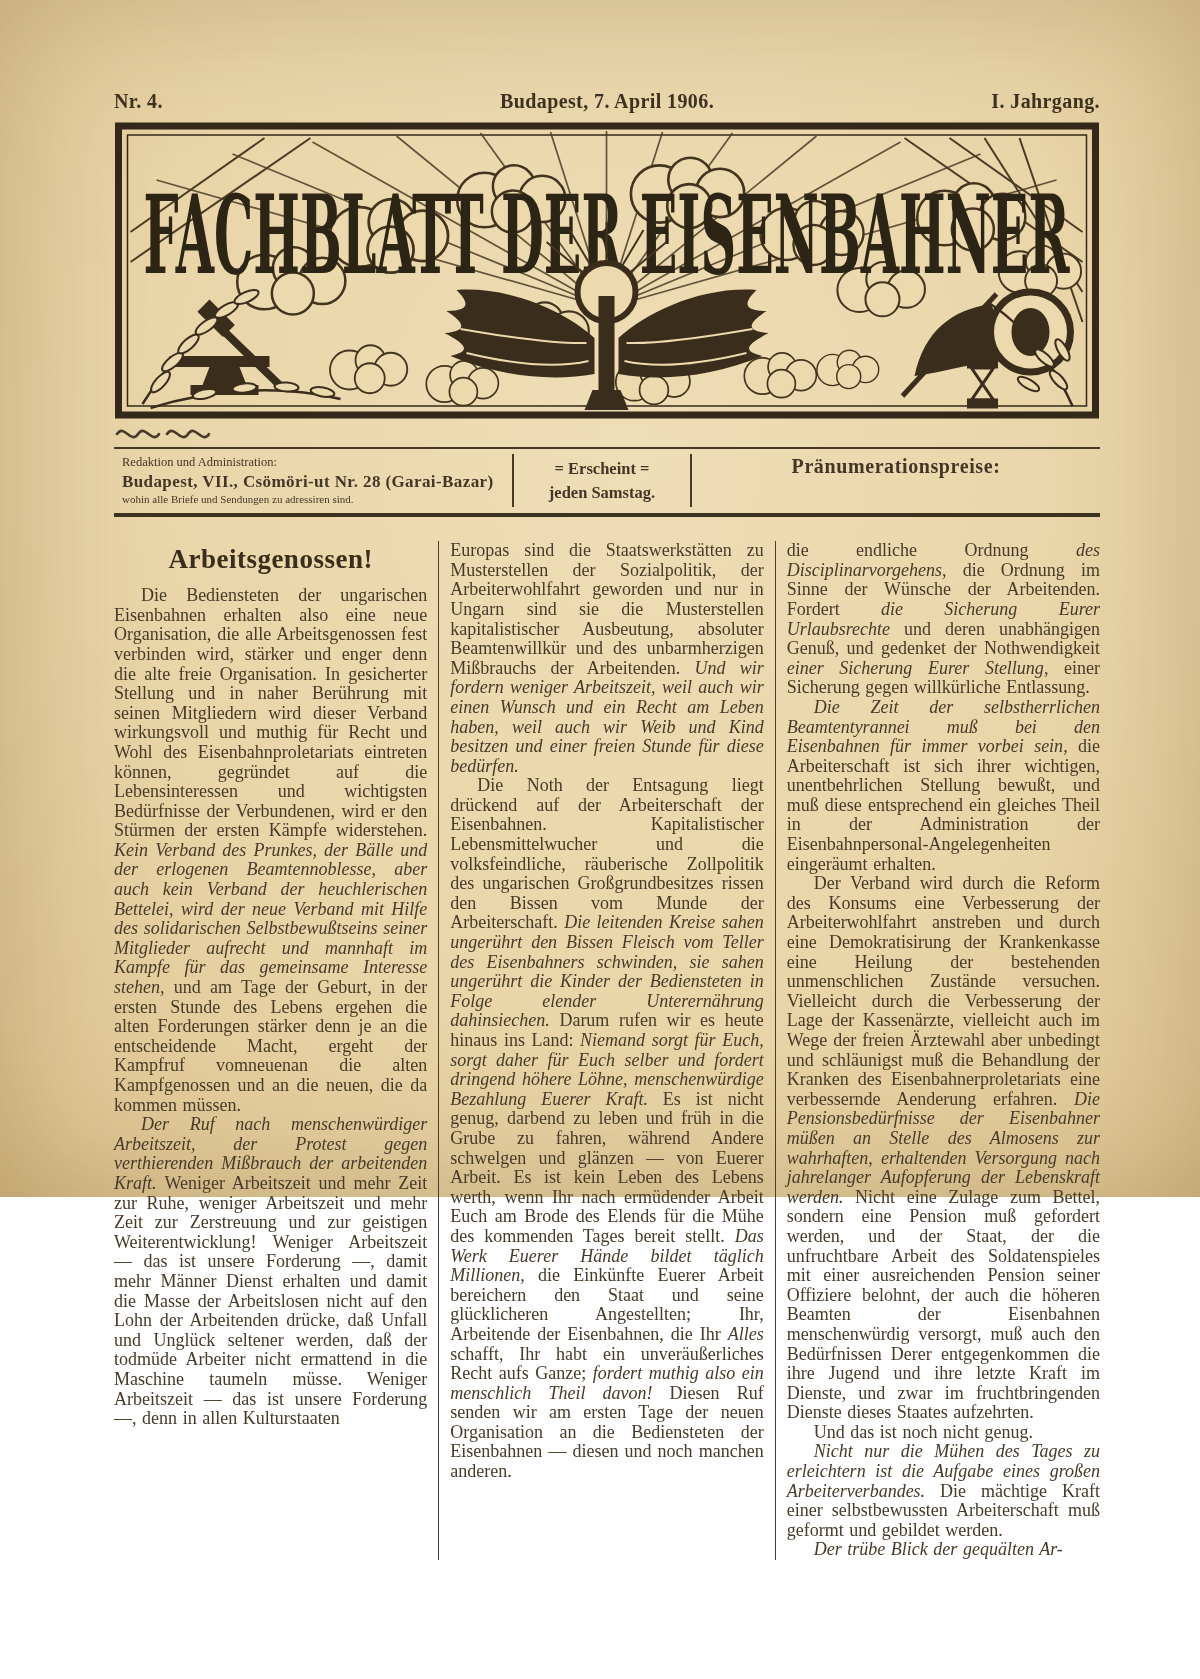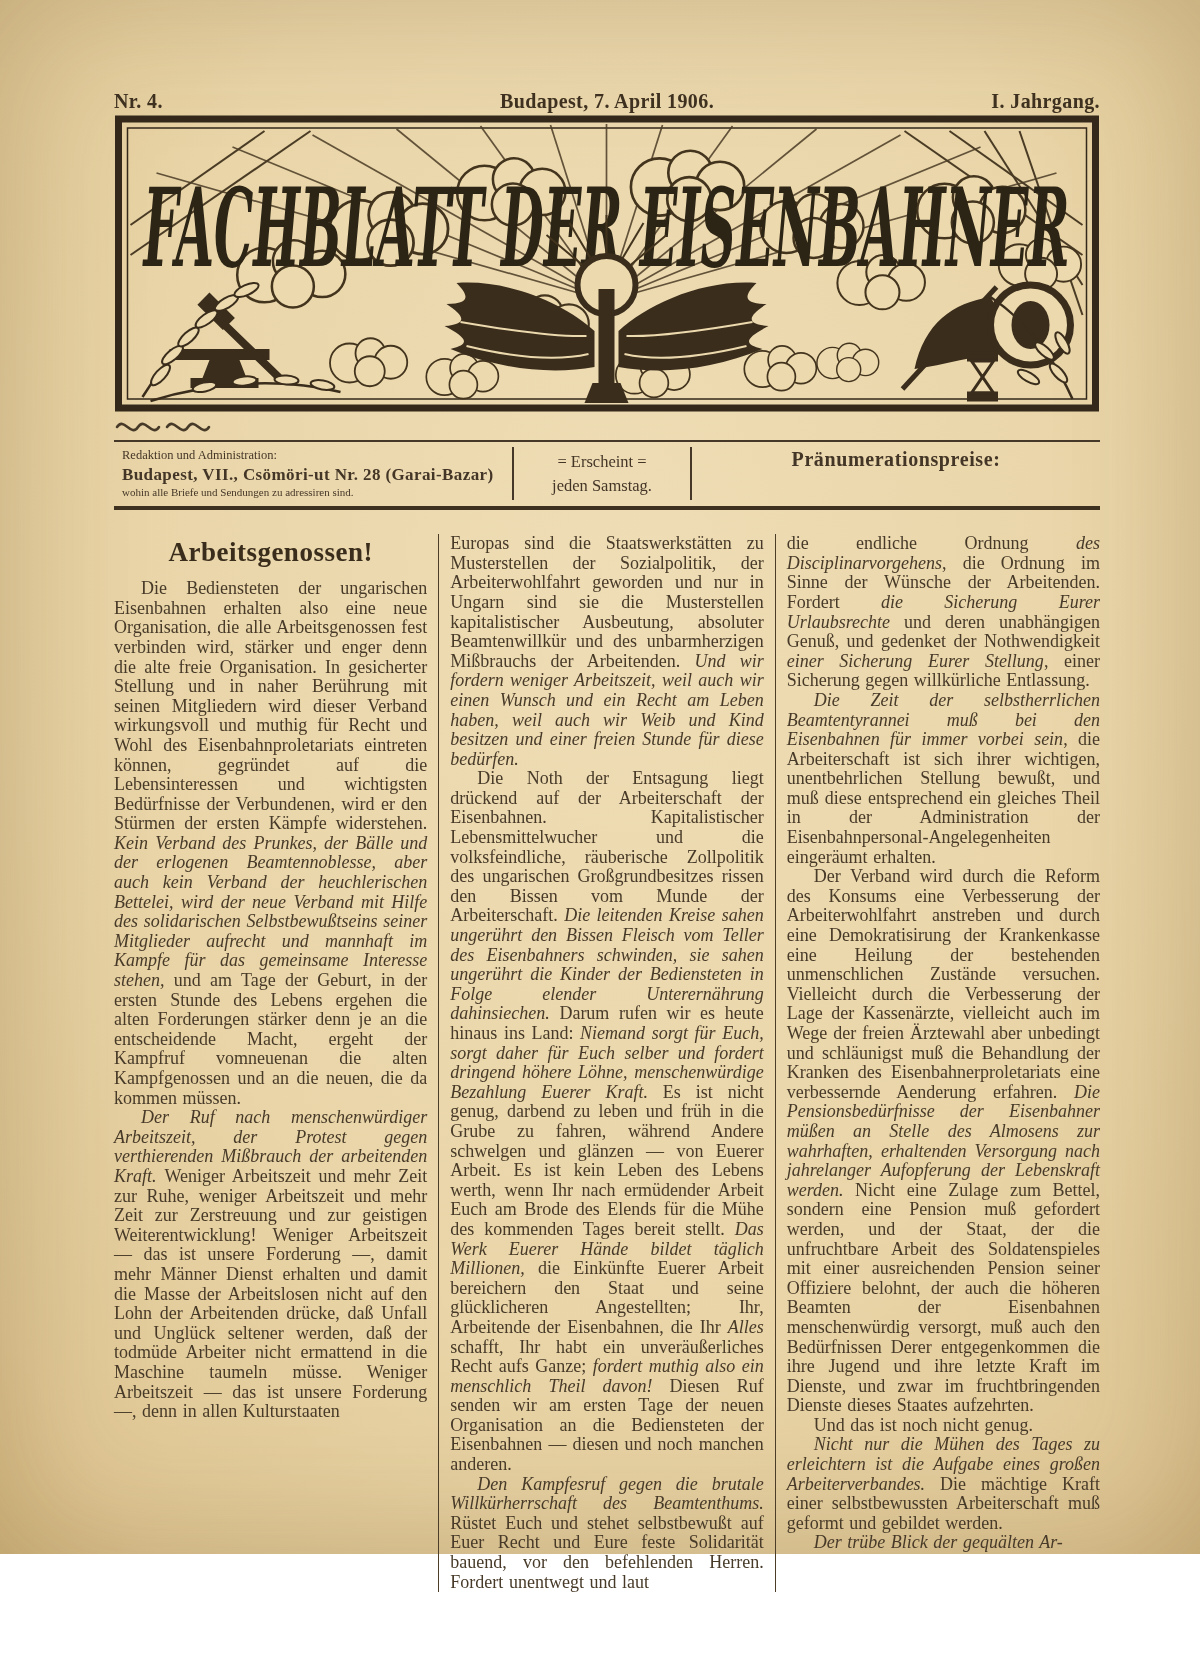--- a/index.html
+++ b/index.html
@@ -2,56 +2,56 @@
 <html><head>
 <meta charset="utf-8">
 <style>
   html,body{margin:0;padding:0;}
   body{
     width:1200px;height:1679px;overflow:hidden;
     background:#d9c globally;
     font-family:"Liberation Serif",serif;
   }
   .page{
-    position:relative;width:1200px;height:1554px;
+    position:relative;width:1200px;height:1197px;
     background:radial-gradient(ellipse at 52% 38%, #efddb6 0%, #e9d5a8 55%, #e0c795 88%, #d8bd86 100%);
     box-shadow:inset 0 0 140px rgba(115,85,38,.28);
     color:#443627;
   }
   .content{margin:0 100px 0 114px;width:986px;}
   
   .topline{
     display:grid;grid-template-columns:1fr auto 1fr;align-items:baseline;
     padding-top:90px;font-size:20px;font-weight:bold;letter-spacing:.4px;color:#3e3120;
   }
   .topline .left{justify-self:start;}
   .topline .mid{justify-self:center;}
   .topline .right{justify-self:end;}
   
-  .mastwrap{margin-top:2px;font-style:italic;}
+  .mastwrap{margin-top:9px;}
   svg.mast{display:block;width:986px;height:297px;}
   
   .organ{
     display:grid;grid-template-columns:auto 1fr auto;align-items:center;
     margin:7px 0 5px;
   }
   .organ .title{
     justify-self:center;font-size:19px;font-weight:bold;letter-spacing:1.2px;color:#3c2f1e;
     font-family:"Liberation Serif",serif;
   }
   .rule-thin{border-top:2px solid #463828;}
   
   .infobar{display:flex;align-items:stretch;padding:5px 0 5px;}
   .vdiv{width:2px;background:#463828;margin:0;}
   .cell{padding:1px 8px;}
   .cell.redaktion{width:382px;text-align:left;}
   .redaktion .l1{font-size:12.5px;line-height:1.25;}
   .redaktion .l2{font-size:17px;font-weight:bold;letter-spacing:.4px;line-height:1.25;}
   .redaktion .l3{font-size:11px;line-height:1.3;}
-  .cell.erscheint{width:160px;text-align:center;font-size:16.5px;font-weight:normal;line-height:1.45;padding-top:3px;}
+  .cell.erscheint{width:160px;text-align:center;font-size:16.5px;font-weight:bold;line-height:1.45;padding-top:3px;}
   .cell.preise{flex:1;text-align:center;}
   .preise .ptitle{font-size:20px;font-weight:bold;letter-spacing:.6px;margin-bottom:2px;}
   .prices{display:flex;align-items:stretch;text-align:left;}
   .pcol{flex:1;font-size:10.5px;line-height:1.45;padding:0 10px;white-space:nowrap;}
   .pdiv{width:1px;background:#463828;opacity:.75;margin:1px 0;}
   .rule-thick{border-top:4px solid #3e3120;margin-top:1px;}
   
   .columns{
     display:grid;grid-template-columns:1fr 1px 1fr 1px 1fr;column-gap:11px;
     margin-top:24px;
@@ -240,21 +240,20 @@
         <div class="colbody">
             <p class="para ind"><span>Die Bediensteten der ungarischen Eisenbahnen erhalten also eine neue Organisation, die alle Arbeitsgenossen fest verbinden wird, stärker und enger denn die alte freie Organisation. In gesicherter Stellung und in naher Berührung mit seinen Mitgliedern wird dieser Verband wirkungsvoll und muthig für Recht und Wohl des Eisenbahnproletariats eintreten können, gegründet auf die Lebensinteressen und wichtigsten Bedürfnisse der Verbundenen, wird er den Stürmen der ersten Kämpfe widerstehen. </span><span class="it">Kein Verband des Prunkes, der Bälle und der erlogenen Beamtennoblesse, aber auch kein Verband der heuchlerischen Bettelei, wird der neue Verband mit Hilfe des solidarischen Selbstbewußtseins seiner Mitglieder aufrecht und mannhaft im Kampfe für das gemeinsame Interesse stehen, </span><span>und am Tage der Geburt, in der ersten Stunde des Lebens ergehen die alten Forderungen stärker denn je an die entscheidende Macht, ergeht der Kampfruf vomneuenan die alten Kampfgenossen und an die neuen, die da kommen müssen.</span></p>
             <p class="para ind"><span class="it">Der Ruf nach menschenwürdiger Arbeitszeit, der Protest gegen verthierenden Mißbrauch der arbeitenden Kraft. </span><span>Weniger Arbeitszeit und mehr Zeit zur Ruhe, weniger Arbeitszeit und mehr Zeit zur Zerstreuung und zur geistigen Weiterentwicklung! Weniger Arbeitszeit — das ist unsere Forderung —, damit mehr Männer Dienst erhalten und damit die Masse der Arbeitslosen nicht auf den Lohn der Arbeitenden drücke, daß Unfall und Unglück seltener werden, daß der todmüde Arbeiter nicht ermattend in die Maschine taumeln müsse. Weniger Arbeitszeit — das ist unsere Forderung —, denn in allen Kulturstaaten</span></p>
           </div>
       </section>
       <div class="coldiv"></div>
       <section class="col">
         <div class="colbody">
             <p class="para"><span>Europas sind die Staatswerkstätten zu Musterstellen der Sozialpolitik, der Arbeiterwohlfahrt geworden und nur in Ungarn sind sie die Musterstellen kapitalistischer Ausbeutung, absoluter Beamtenwillkür und des unbarmherzigen Mißbrauchs der Arbeitenden. </span><span class="it">Und wir fordern weniger Arbeitszeit, weil auch wir einen Wunsch und ein Recht am Leben haben, weil auch wir Weib und Kind besitzen und einer freien Stunde für diese bedürfen.</span></p>
             <p class="para ind"><span>Die Noth der Entsagung liegt drückend auf der Arbeiterschaft der Eisenbahnen. Kapitalistischer Lebensmittelwucher und die volksfeindliche, räuberische Zollpolitik des ungarischen Großgrundbesitzes rissen den Bissen vom Munde der Arbeiterschaft. </span><span class="it">Die leitenden Kreise sahen ungerührt den Bissen Fleisch vom Teller des Eisenbahners schwinden, sie sahen ungerührt die Kinder der Bediensteten in Folge elender Unterernährung dahinsiechen. </span><span>Darum rufen wir es heute hinaus ins Land: </span><span class="it">Niemand sorgt für Euch, sorgt daher für Euch selber und fordert dringend höhere Löhne, menschenwürdige Bezahlung Euerer Kraft. </span><span>Es ist nicht genug, darbend zu leben und früh in die Grube zu fahren, während Andere schwelgen und glänzen — von Euerer Arbeit. Es ist kein Leben des Lebens werth, wenn Ihr nach ermüdender Arbeit Euch am Brode des Elends für die Mühe des kommenden Tages bereit stellt. </span><span class="it">Das Werk Euerer Hände bildet täglich Millionen, </span><span>die Einkünfte Euerer Arbeit bereichern den Staat und seine glücklicheren Angestellten; Ihr, Arbeitende der Eisenbahnen, die Ihr </span><span class="it">Alles </span><span>schafft, Ihr habt ein unveräußerliches Recht aufs Ganze; </span><span class="it">fordert muthig also ein menschlich Theil davon! </span><span>Diesen Ruf senden wir am ersten Tage der neuen Organisation an die Bediensteten der Eisenbahnen — diesen und noch manchen anderen.</span></p>
-            <p class="para ind"><span class="it">Den Kampfesruf gegen die brutale Willkürherrschaft des Beamtenthums. </span><span>Rüstet Euch und stehet selbstbewußt auf Euer Recht und Eure feste Solidarität bauend, vor den befehlenden Herren. Fordert unentwegt und laut</span></p>
           </div>
       </section>
       <div class="coldiv"></div>
       <section class="col">
         <div class="colbody">
             <p class="para"><span>die endliche Ordnung </span><span class="it">des Disciplinarvorgehens</span><span>, die Ordnung im Sinne der Wünsche der Arbeitenden. Fordert </span><span class="it">die Sicherung Eurer Urlaubsrechte </span><span>und deren unabhängigen Genuß, und gedenket der Nothwendigkeit </span><span class="it">einer Sicherung Eurer Stellung</span><span>, einer Sicherung gegen willkürliche Entlassung.</span></p>
             <p class="para ind"><span class="it">Die Zeit der selbstherrlichen Beamtentyrannei muß bei den Eisenbahnen für immer vorbei sein</span><span>, die Arbeiterschaft ist sich ihrer wichtigen, unentbehrlichen Stellung bewußt, und muß diese entsprechend ein gleiches Theil in der Administration der Eisenbahnpersonal-Angelegenheiten eingeräumt erhalten.</span></p>
             <p class="para ind"><span>Der Verband wird durch die Reform des Konsums eine Verbesserung der Arbeiterwohlfahrt anstreben und durch eine Demokratisirung der Krankenkasse eine Heilung der bestehenden unmenschlichen Zustände versuchen. Vielleicht durch die Verbesserung der Lage der Kassenärzte, vielleicht auch im Wege der freien Ärztewahl aber unbedingt und schläunigst muß die Behandlung der Kranken des Eisenbahnerproletariats eine verbessernde Aenderung erfahren. </span><span class="it">Die Pensionsbedürfnisse der Eisenbahner müßen an Stelle des Almosens zur wahrhaften, erhaltenden Versorgung nach jahrelanger Aufopferung der Lebenskraft werden. </span><span>Nicht eine Zulage zum Bettel, sondern eine Pension muß gefordert werden, und der Staat, der die unfruchtbare Arbeit des Soldatenspieles mit einer ausreichenden Pension seiner Offiziere belohnt, der auch die höheren Beamten der Eisenbahnen menschenwürdig versorgt, muß auch den Bedürfnissen Derer entgegenkommen die ihre Jugend und ihre letzte Kraft im Dienste, und zwar im fruchtbringenden Dienste dieses Staates aufzehrten.</span></p>
             <p class="para ind"><span>Und das ist noch nicht genug.</span></p>
             <p class="para ind"><span class="it">Nicht nur die Mühen des Tages zu erleichtern ist die Aufgabe eines großen Arbeiterverbandes. </span><span>Die mächtige Kraft einer selbstbewussten Arbeiterschaft muß geformt und gebildet werden.</span></p>

